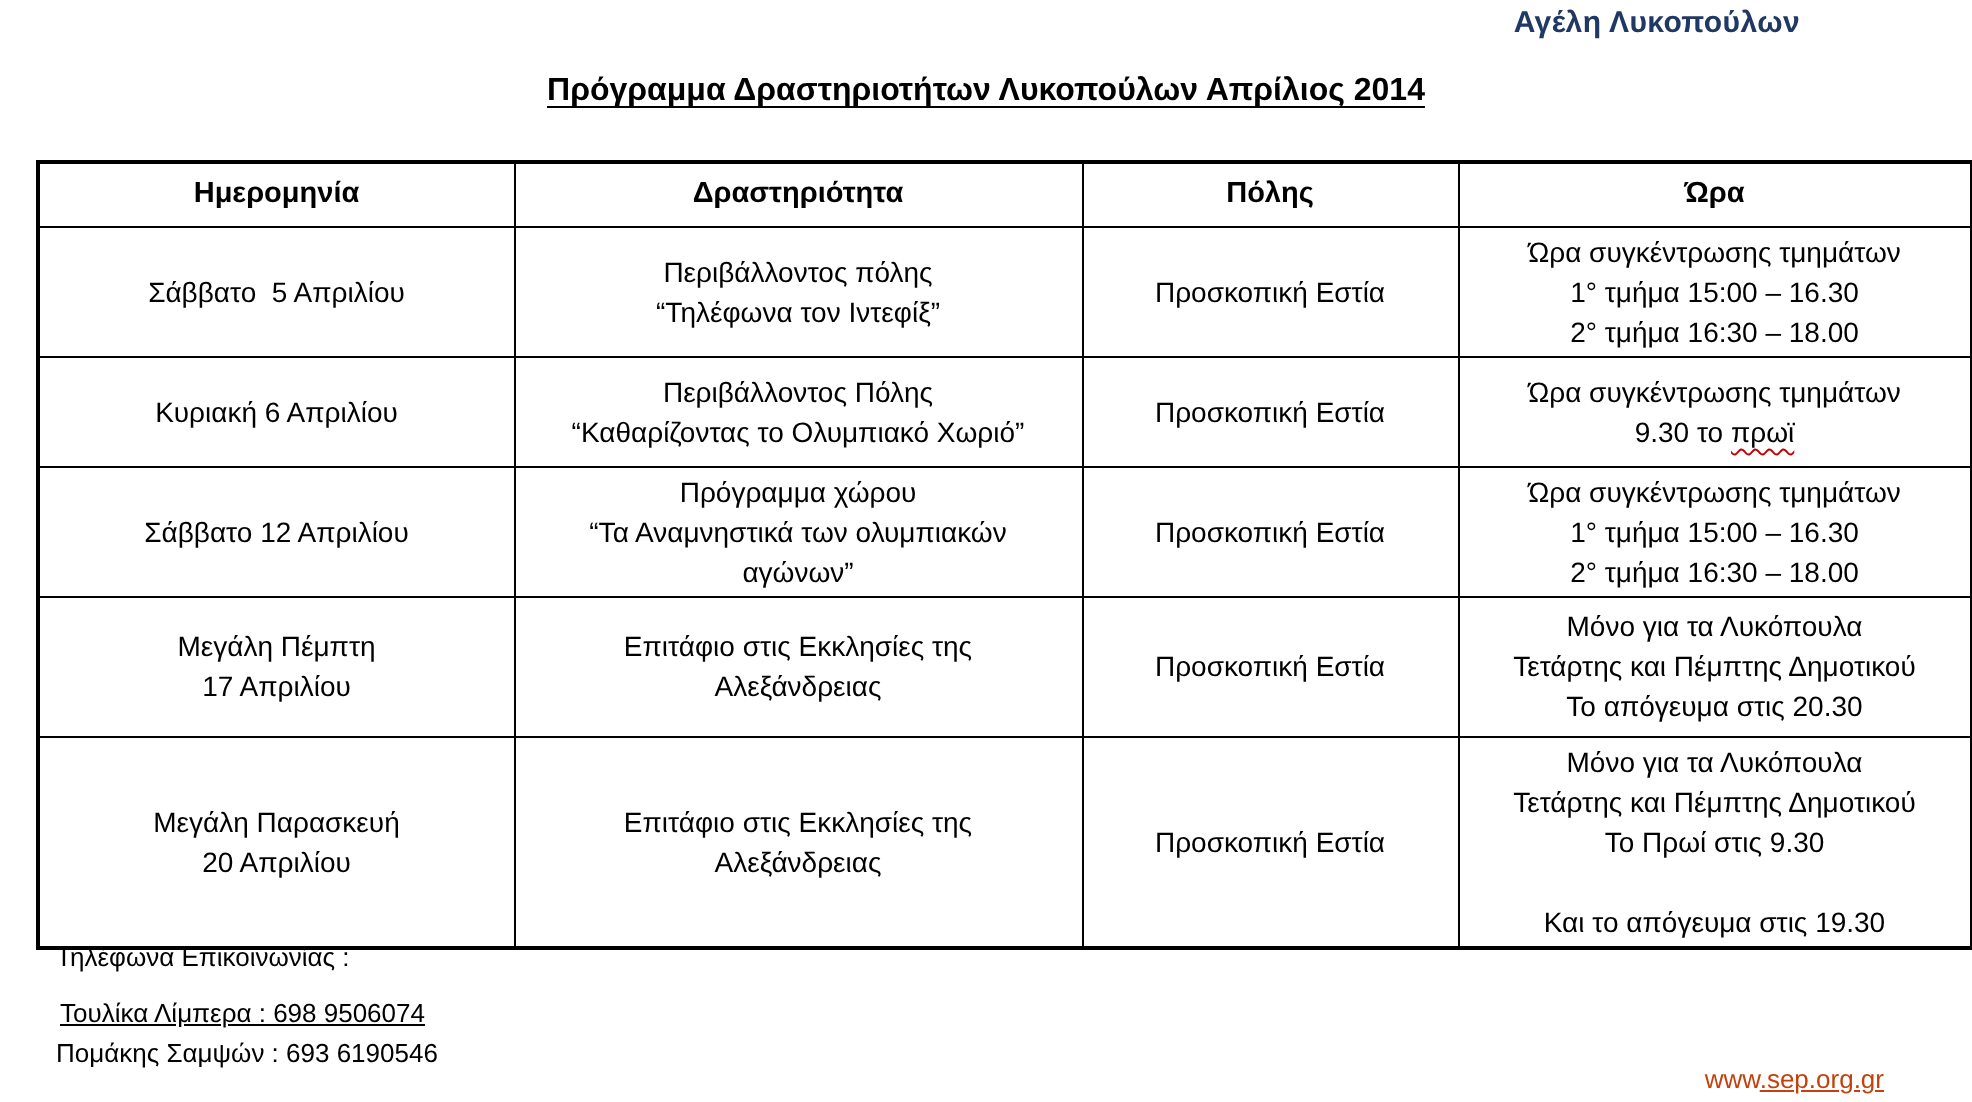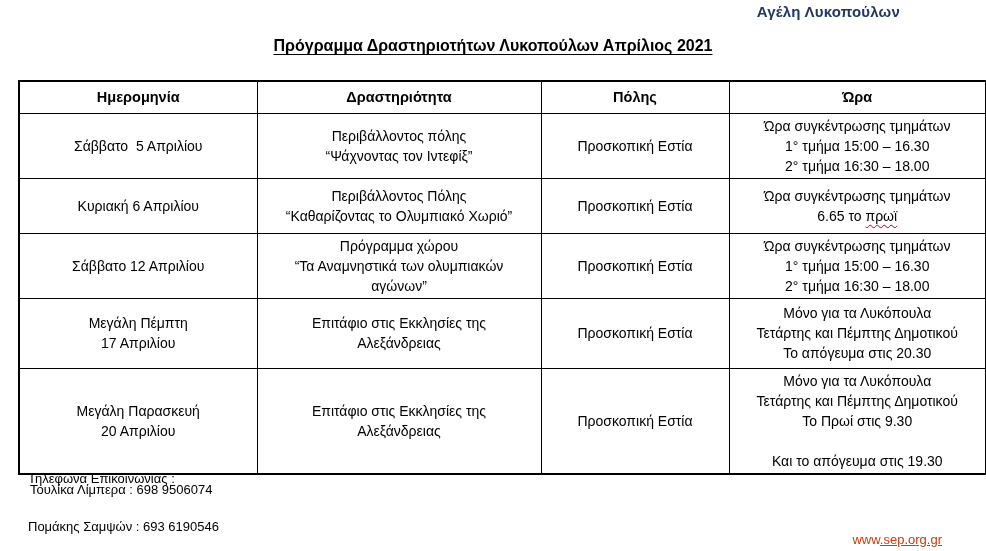--- a/index.html
+++ b/index.html
@@ -47,53 +47,53 @@
     line-height:20px;
   }
   .squiggle{
     text-decoration:underline wavy var(--red);
     text-decoration-thickness:1px;
     text-underline-offset:3px;
     margin-top:41px;
   }
   .footer-line{position:absolute;font-size:13px;}
   .contact-heading{left:28px;top:471px;}
-  .contact-1{left:30px;top:482px;}
+  .contact-1{left:30px;top:499px;text-decoration:underline;}
   .contact-2{left:28px;top:519px;}
   .website{
     position:absolute;right:44px;top:532px;
     font-size:13px;color:#c2410c;
     cursor:pointer;
   }
   .website .ul{text-decoration:underline;}
 </style>
 </head>
 <body>
 
 <div class="org-heading">Αγέλη Λυκοπούλων</div>
 
-<div class="doc-title">Πρόγραμμα Δραστηριοτήτων Λυκοπούλων Απρίλιος 2021</div>
+<div class="doc-title">Πρόγραμμα Δραστηριοτήτων Λυκοπούλων Απρίλιος 2014</div>
 
 <table class="schedule">
   <thead>
     <tr id="header-row">
         <th style="width: 238px;">Ημερομηνία</th>
         <th style="width: 284px;">Δραστηριότητα</th>
         <th style="width: 188px;">Πόλης</th>
         <th style="width: 257px;">Ώρα</th>
       </tr>
   </thead>
   <tbody id="table-body">
       <tr style="height: 65px;">
         <td>
           <div class="cell-line">Σάββατο  5 Απριλίου</div>
         </td>
         <td>
           <div class="cell-line">Περιβάλλοντος πόλης</div>
-          <div class="cell-line">“Ψάχνοντας τον Ιντεφίξ”</div>
+          <div class="cell-line">“Τηλέφωνα τον Ιντεφίξ”</div>
         </td>
         <td>
           <div class="cell-line">Προσκοπική Εστία</div>
         </td>
         <td>
           <div class="cell-line">Ώρα συγκέντρωσης τμημάτων</div>
           <div class="cell-line">1° τμήμα 15:00 – 16.30</div>
           <div class="cell-line">2° τμήμα 16:30 – 18.00</div>
         </td>
       </tr>
@@ -103,21 +103,21 @@
         </td>
         <td>
           <div class="cell-line">Περιβάλλοντος Πόλης</div>
           <div class="cell-line">“Καθαρίζοντας το Ολυμπιακό Χωριό”</div>
         </td>
         <td>
           <div class="cell-line">Προσκοπική Εστία</div>
         </td>
         <td>
           <div class="cell-line">Ώρα συγκέντρωσης τμημάτων</div>
-          <div class="cell-line"><span>6.65 το </span><span class="squiggle">πρωϊ</span></div>
+          <div class="cell-line"><span>9.30 το </span><span class="squiggle">πρωϊ</span></div>
         </td>
       </tr>
       <tr style="height: 65px;">
         <td>
           <div class="cell-line">Σάββατο 12 Απριλίου</div>
         </td>
         <td>
           <div class="cell-line">Πρόγραμμα χώρου</div>
           <div class="cell-line">“Τα Αναμνηστικά των ολυμπιακών</div>
           <div class="cell-line">αγώνων”</div>

